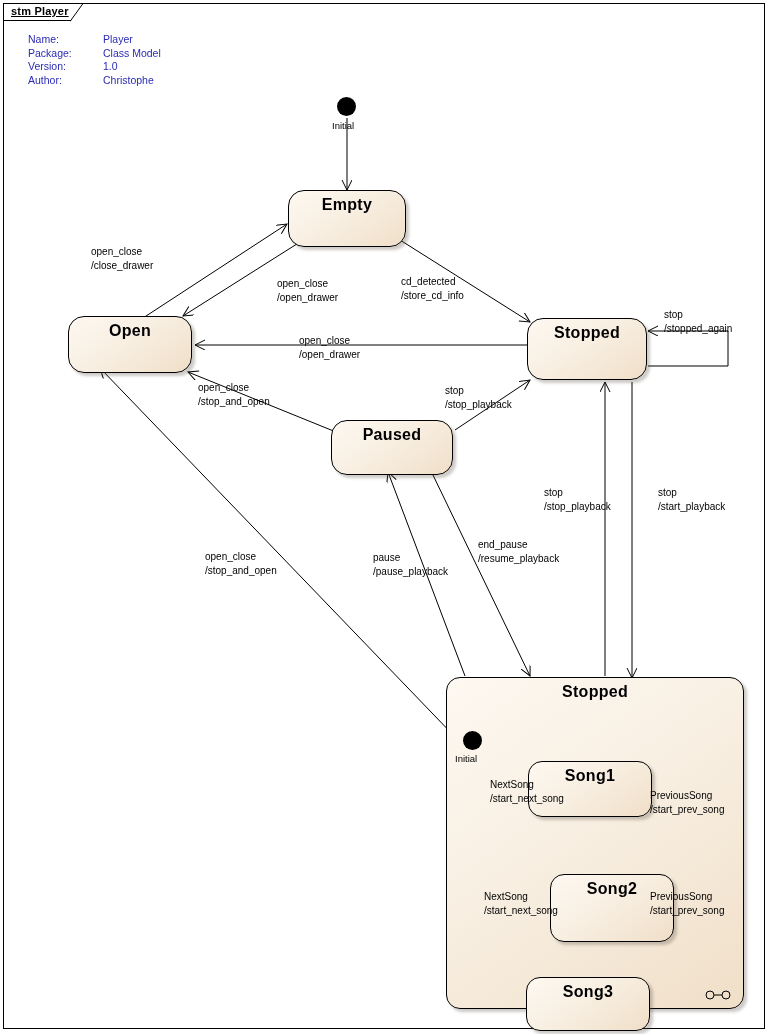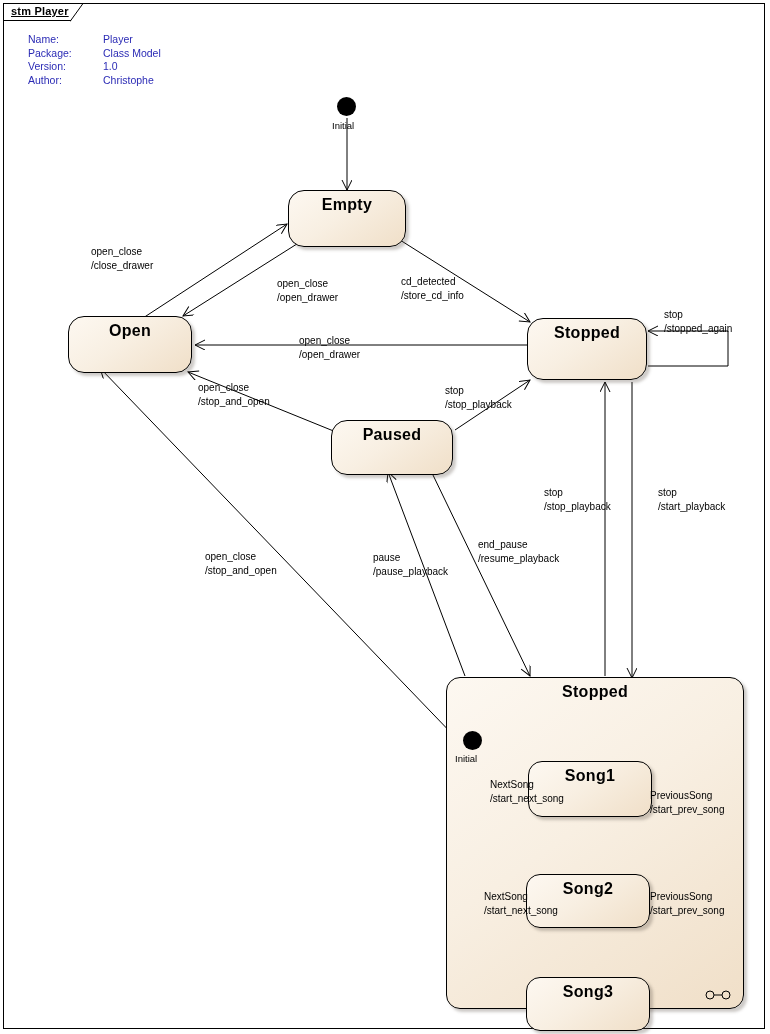--- a/index.html
+++ b/index.html
@@ -244,21 +244,21 @@
       </svg>
     </div>
   </div>
 
   <div class="initial-node" style="left:463px; top:731px;"></div>
   <div class="initial-label" style="left:455px; top:753px;">Initial</div>
 
   <div class="state song" style="left:528px; top:713px; width:124px; height:56px;">
     <div class="state-label">Song1</div>
   </div>
-  <div class="state song" style="left:526px; top:826px; width:124px; height:54px;">
+  <div class="state song" style="left:550px; top:826px; width:124px; height:68px;">
     <div class="state-label">Song2</div>
   </div>
   <div class="state song" style="left:526px; top:929px; width:124px; height:54px;">
     <div class="state-label">Song3</div>
   </div>
 
   <div class="tlabel" style="left:79px; top:245px;">
     <span>open_close</span>
     <span>/close_drawer</span>
   </div>

